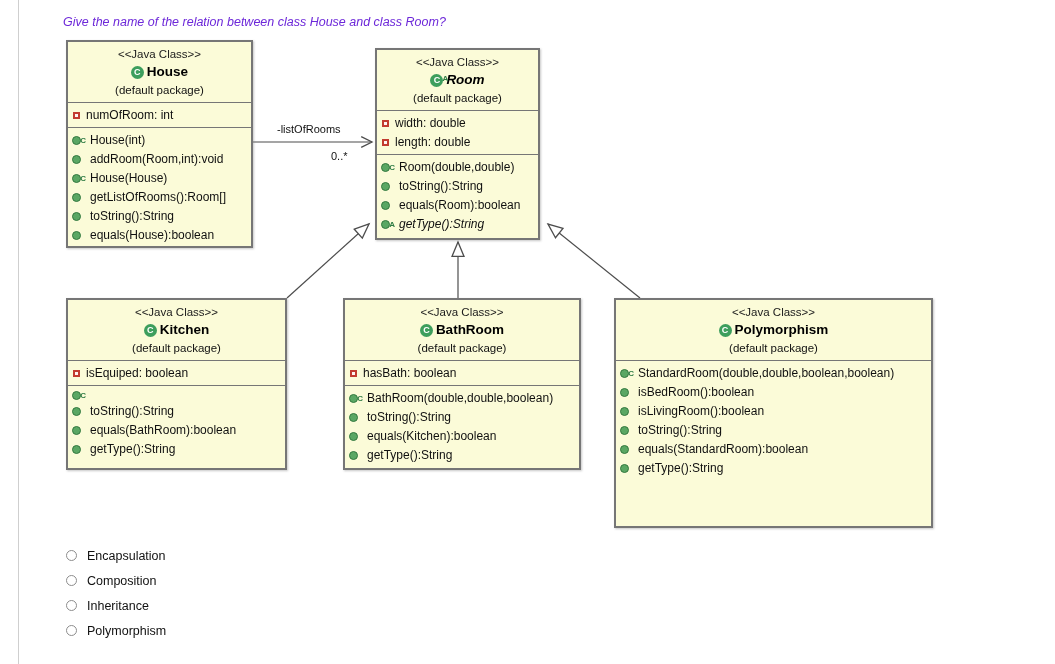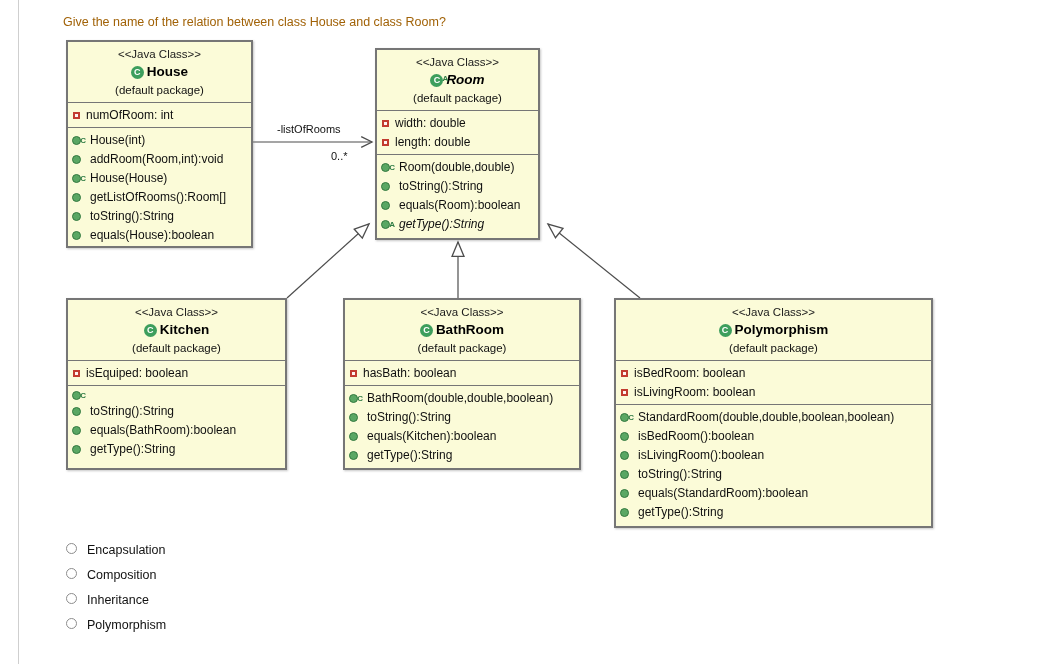--- a/index.html
+++ b/index.html
@@ -1,21 +1,21 @@
 <!DOCTYPE html>
 <html><head>
 <meta charset="utf-8">
 <style>
   * { margin:0; padding:0; box-sizing:border-box; }
   html,body { width:1055px; height:664px; background:#ffffff; font-family:"Liberation Sans", sans-serif; overflow:hidden; }
   #stage { position:relative; width:1055px; height:664px; }
 
   .page-edge { position:absolute; left:18px; top:0; width:1px; height:664px; background:#cfcfcf; }
 
-  .question { position:absolute; left:63px; top:15px; font-size:12.5px; color:#a16207; }
+  .question { position:absolute; left:63px; top:15px; font-size:12.5px; color:#6d28d9;font-style:italic; }
 
   
   .ubox { position:absolute; background:#fbfbd8; border:2px solid #767676; box-shadow:1px 1px 2px rgba(130,130,130,.45); display:flex; flex-direction:column; font-size:12px; color:#101010; }
   .hdr { text-align:center; padding:4px 2px 3px; }
   .stereo { font-size:11.5px; line-height:16px; color:#1a1a1a; }
   .cname-line { display:flex; align-items:center; justify-content:center; gap:3px; line-height:20px; }
   .cname { font-size:13.5px; font-weight:bold; color:#000; }
   .cname.it { font-style:italic; }
   .pkg { font-size:11.5px; line-height:17px; }
 
@@ -33,21 +33,21 @@
   .micon sup { position:absolute; right:-1px; top:-3px; color:#2c7a42; font-size:8px; font-weight:bold; font-style:normal; }
 
   
   .assoc-label { position:absolute; font-size:11px; color:#111; }
 
   
   svg.links { position:absolute; left:0; top:0; pointer-events:none; }
 
   
   .options { position:absolute; left:66px; top:543px; }
-  .opt { display:flex; align-items:flex-start; gap:10px; height:25px; cursor:pointer; }
+  .opt { display:flex; align-items:center; gap:10px; height:25px; cursor:pointer; }
   .radio { width:11px; height:11px; border:1px solid #8d8d8d; border-radius:50%; background:#fff; flex:0 0 auto; }
   .opt-label { font-size:12.5px; color:#111; }
 </style>
 </head>
 <body>
 
 <div id="stage">
 
   <div class="page-edge"></div>
 
@@ -277,30 +277,20 @@
     <div class="hdr">
       <div class="stereo">&lt;&lt;Java Class&gt;&gt;</div>
       <div class="cname-line">
         <span class="cicon">
             <span>C</span>
           </span>
         <span class="cname">Polymorphism</span>
       </div>
       <div class="pkg">(default package)</div>
     </div>
-    <div class="sect attrs">
-      <div class="row">
-          <span class="ficon"></span>
-          <span class="mtext">isBedRoom: boolean</span>
-        </div>
-      <div class="row">
-          <span class="ficon"></span>
-          <span class="mtext">isLivingRoom: boolean</span>
-        </div>
-    </div>
     <div class="sect methods">
       <div class="row">
           <span class="micon">
             <i></i>
             <sup>C</sup>
           </span>
           <span class="mtext">StandardRoom(double,double,boolean,boolean)</span>
         </div>
       <div class="row">
           <span class="micon">

